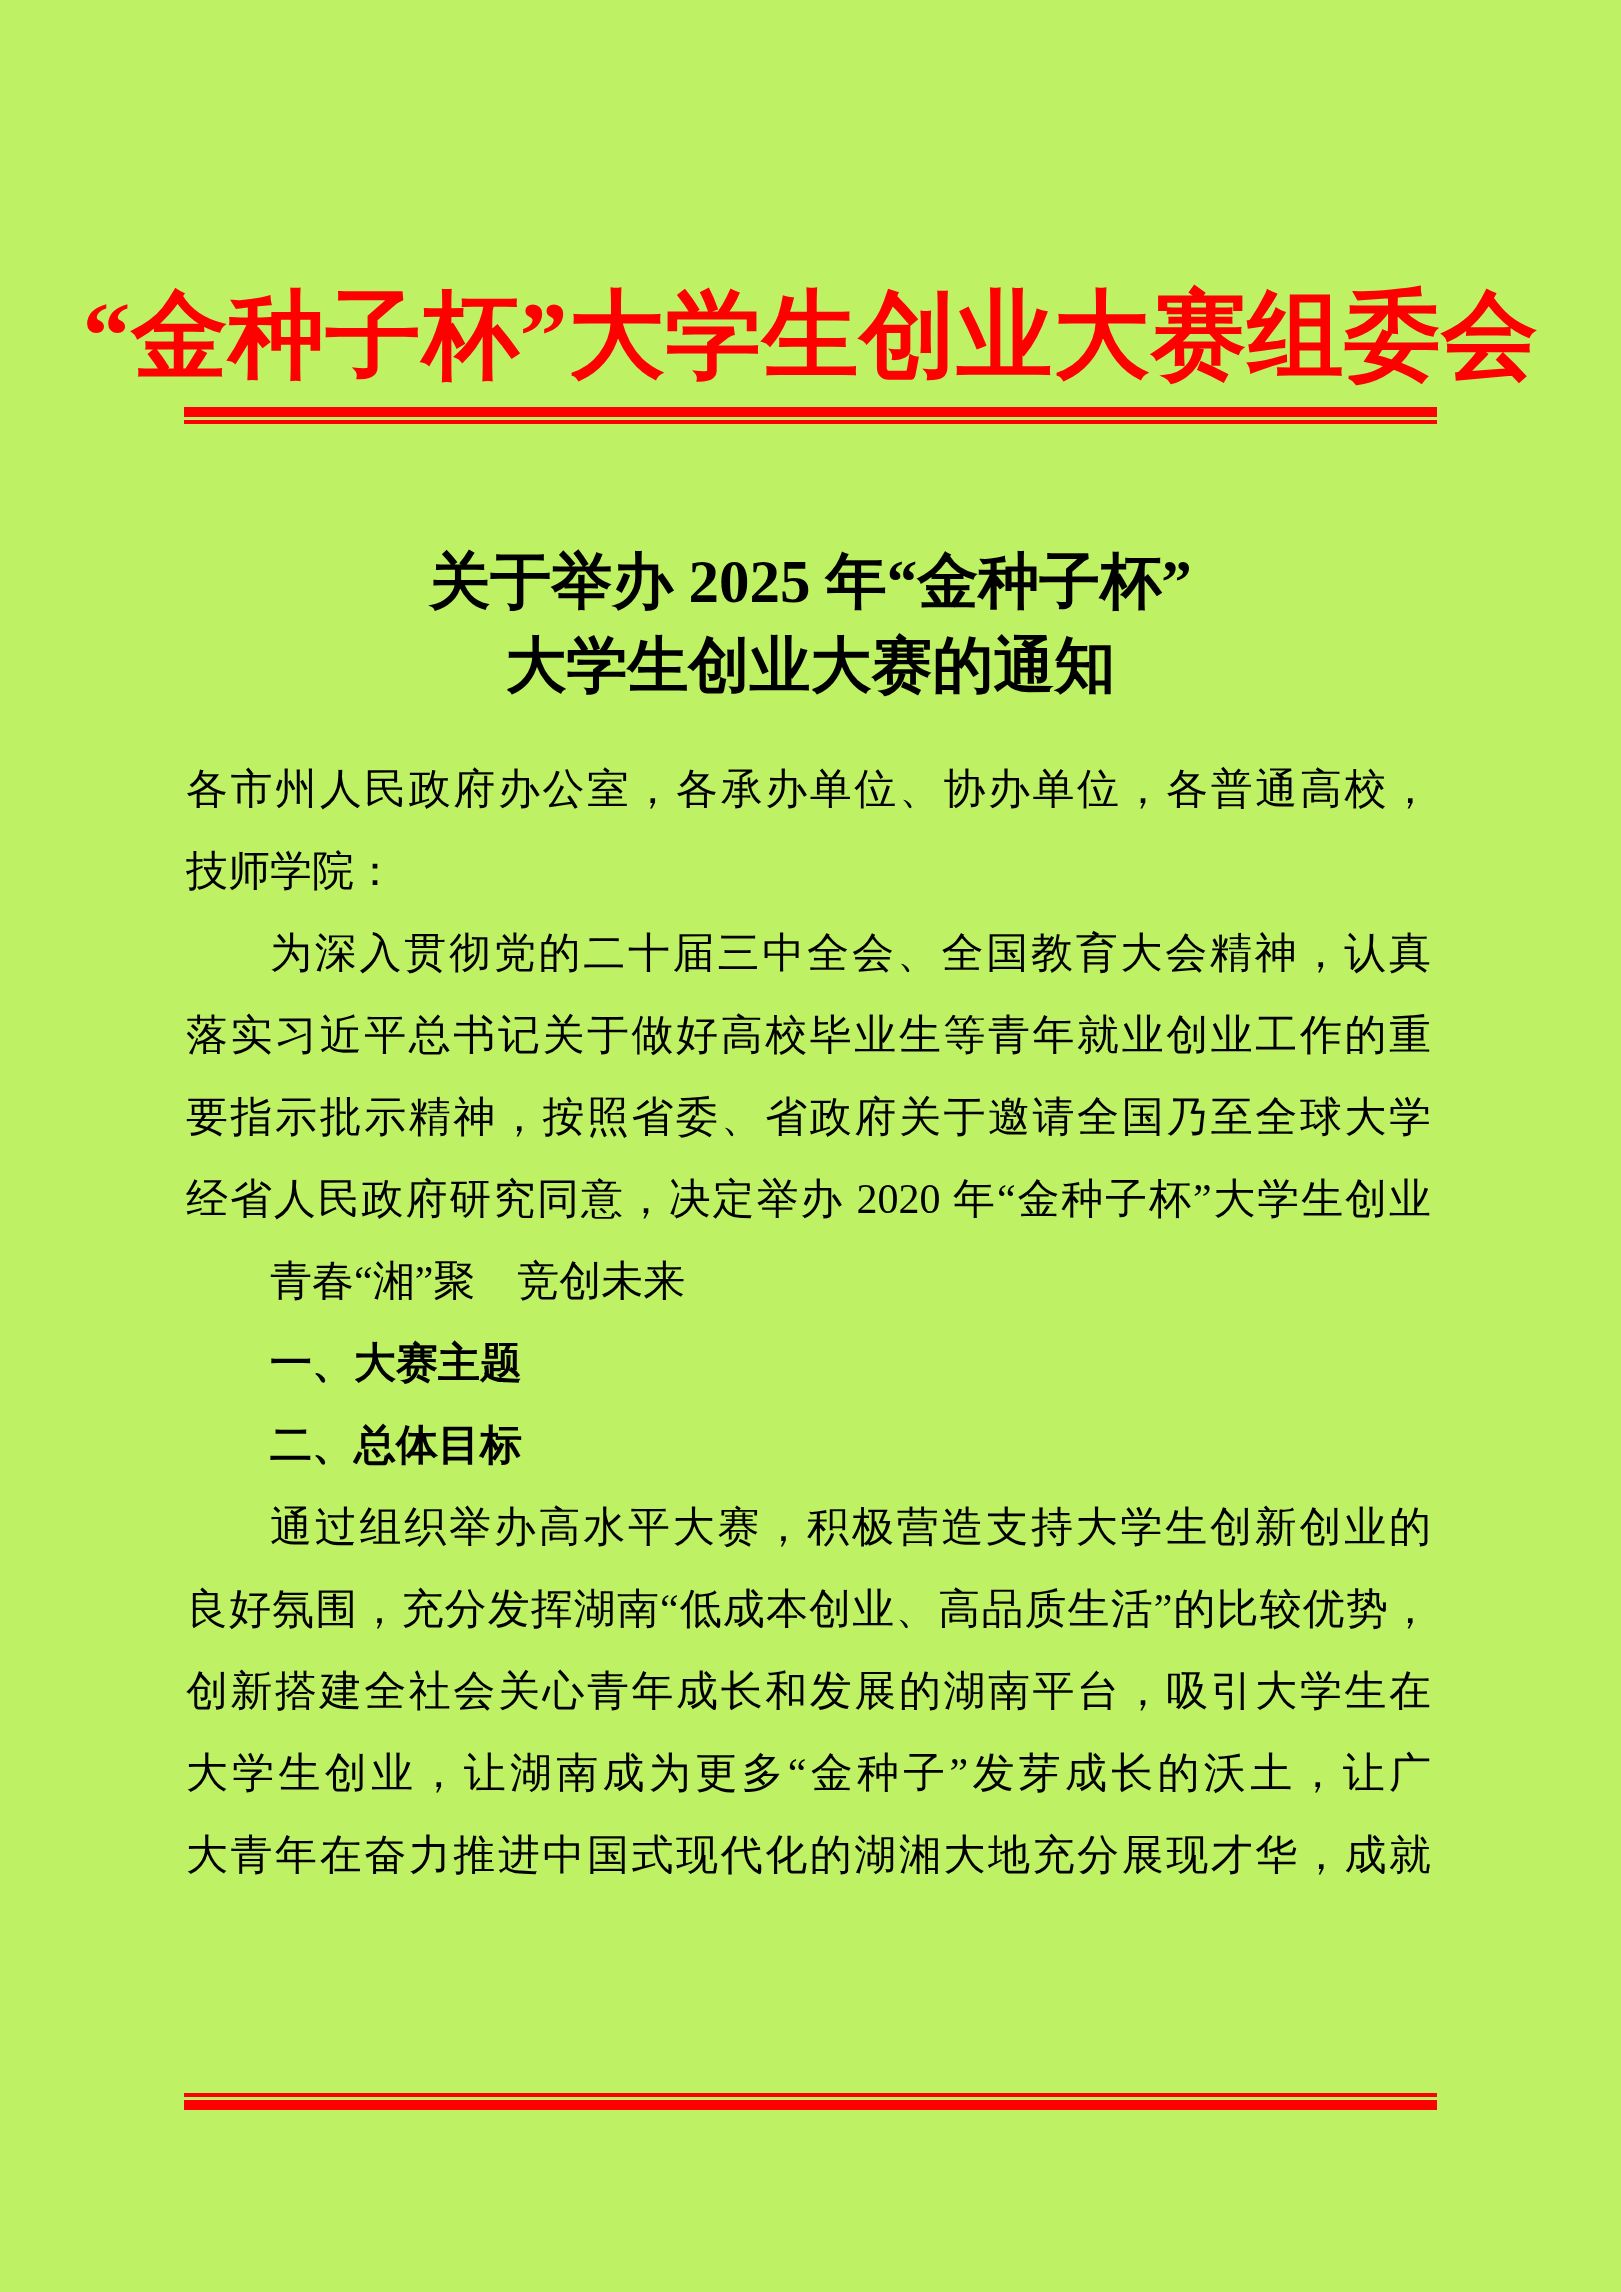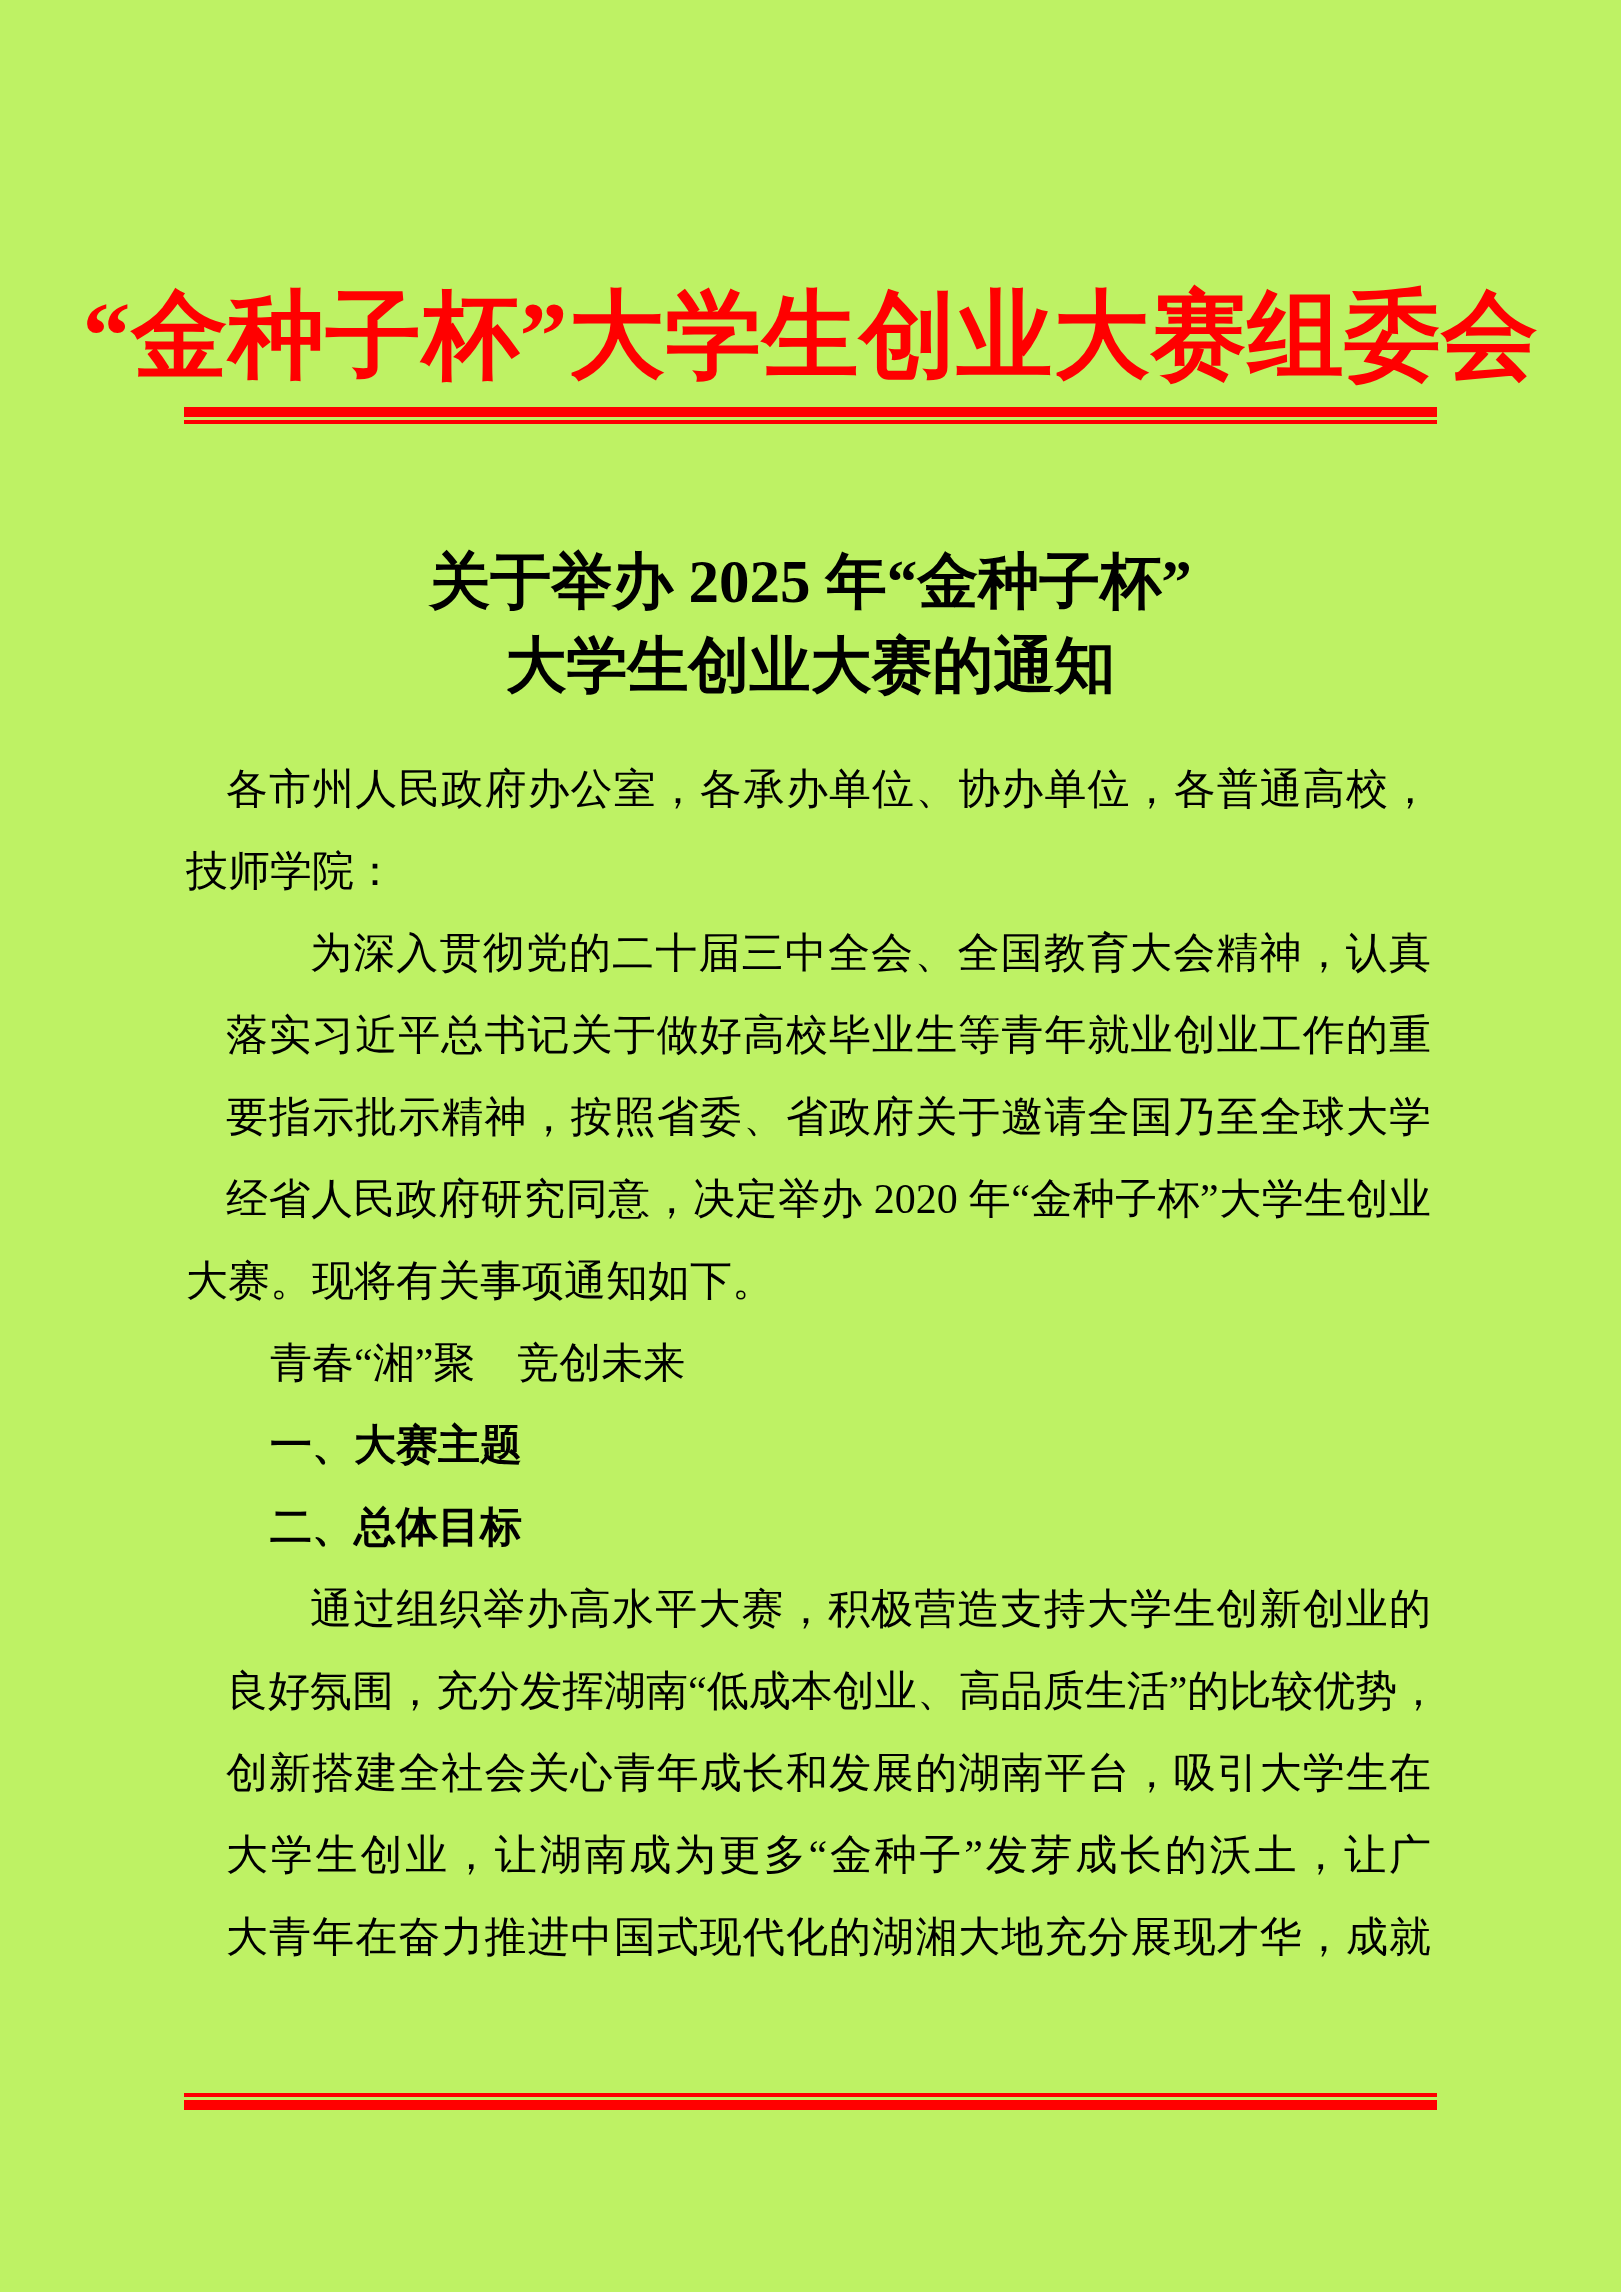--- a/index.html
+++ b/index.html
@@ -67,21 +67,21 @@
   }
   .ln {
     height: 82px;
     line-height: 82px;
     font-size: 42px;
     text-align: justify;
     text-justify: distribute;
     text-align-last: left;
     white-space: nowrap;
   }
-  .ln.fill { text-align-last: justify; margin-left: 40px; }
+  .ln.fill { text-align-last: justify; }
   .ln.indent { padding-left: 84px; }
   .ln.heading {
     font-family: "Liberation Sans", "DejaVu Sans", sans-serif;
     font-weight: bold;
   }
 </style>
 </head>
 <body>
 
 <div class="page">
@@ -98,21 +98,20 @@
     <div>大学生创业大赛的通知</div>
   </div>
 
   <div class="content" id="content">
       <div class="ln fill">各市州人民政府办公室，各承办单位、协办单位，各普通高校，</div>
       <div class="ln">技师学院：</div>
       <div class="ln fill indent">为深入贯彻党的二十届三中全会、全国教育大会精神，认真</div>
       <div class="ln fill">落实习近平总书记关于做好高校毕业生等青年就业创业工作的重</div>
       <div class="ln fill">要指示批示精神，按照省委、省政府关于邀请全国乃至全球大学</div>
       <div class="ln fill">经省人民政府研究同意，决定举办 2020 年“金种子杯”大学生创业</div>
-      <div class="ln">大赛。现将有关事项通知如下。</div>
       <div class="ln indent">青春“湘”聚　竞创未来</div>
       <div class="ln heading indent">一、大赛主题</div>
       <div class="ln heading indent">二、总体目标</div>
       <div class="ln fill indent">通过组织举办高水平大赛，积极营造支持大学生创新创业的</div>
       <div class="ln fill">良好氛围，充分发挥湖南“低成本创业、高品质生活”的比较优势，</div>
       <div class="ln fill">创新搭建全社会关心青年成长和发展的湖南平台，吸引大学生在</div>
       <div class="ln fill">大学生创业，让湖南成为更多“金种子”发芽成长的沃土，让广</div>
       <div class="ln fill">大青年在奋力推进中国式现代化的湖湘大地充分展现才华，成就</div>
     </div>
 

